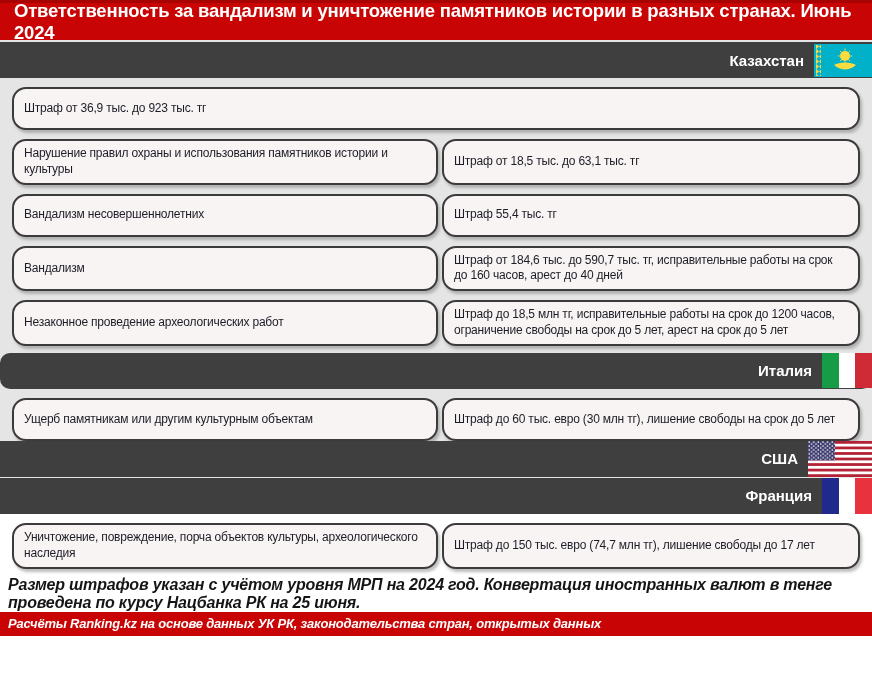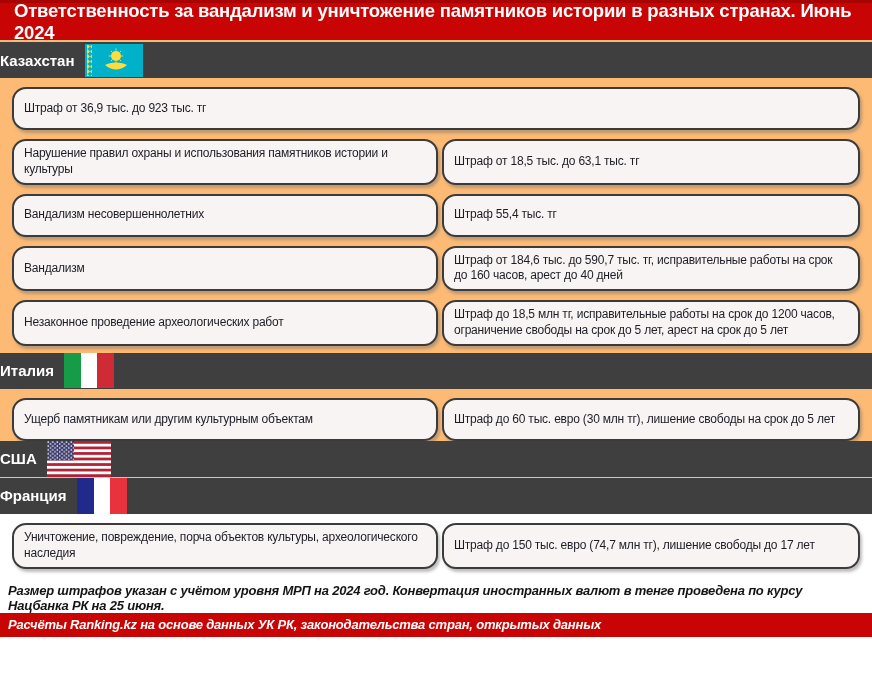--- a/index.html
+++ b/index.html
@@ -1,55 +1,55 @@
 <!DOCTYPE html>
 <html lang="ru"><head>
 <meta charset="utf-8">
 <style>
   html,body{margin:0;padding:0;}
   body{
     width:872px;height:697px;overflow:hidden;background:#ffffff;
     font-family:"Liberation Sans", sans-serif;
   }
-  .page{width:872px;height:502px;display:flex;flex-direction:column;background:#fdba74;}
+  .page{width:872px;height:502px;display:flex;flex-direction:column;background:#e5e5e5;}
 
   .title-bar{
     background:#c80404;color:#ffffff;height:40px;flex:0 0 auto;
     display:flex;align-items:center;padding:0 14px;box-sizing:border-box;
     border-top:3px solid #a80303;
   }
   .title-bar span{font-size:18.5px;font-weight:700;letter-spacing:-0.2px;}
 
   .country-bar{
     background:#3f3f3f;color:#ffffff;height:36px;flex:0 0 auto;
-    display:flex;align-items:center;justify-content:flex-start;gap:10px;
+    display:flex;align-items:center;justify-content:flex-end;gap:10px;
   }
   .country-bar .country-label{font-size:15px;font-weight:700;}
   .country-bar svg{display:block;flex:0 0 auto;}
 
   .bar-kz{margin-top:2px;}
-  .bar-it{margin-top:7px;}
+  .bar-it{margin-top:7px;border-radius:10px;}
   .bar-us{}
   .bar-fr{margin-top:1px;}
 
   .rows{padding:0 12px;}
   .row{display:flex;gap:4px;margin-top:9px;}
   .cell{
     background:#f8f4f3;border:2px solid #3b3b3b;border-radius:14px;
     box-sizing:border-box;min-height:43px;display:flex;align-items:center;
     padding:5px 10px;color:#1d1d27;font-size:12px;font-weight:400;
     letter-spacing:-0.2px;line-height:1.32;
     box-shadow:2px 3px 3px rgba(110,110,110,0.45);
   }
   .cell.left{flex:0 0 426px;}
   .cell.right{flex:1 1 auto;}
 
   .footnote{
-    margin-top:14px;padding:0 8px;color:#151515;
-    font-size:13px;font-weight:700;font-style:italic;letter-spacing:-0.2px;
+    margin-top:7px;padding:0 8px;color:#151515;
+    font-size:16px;font-weight:700;font-style:italic;letter-spacing:-0.2px;
   }
   .source-bar{
     margin-top:auto;background:#c80404;color:#ffffff;height:24px;flex:0 0 auto;
     display:flex;align-items:center;padding:0 8px;
     font-size:13px;font-weight:700;font-style:italic;letter-spacing:-0.2px;
   }
 </style>
 </head>
 <body>
 

